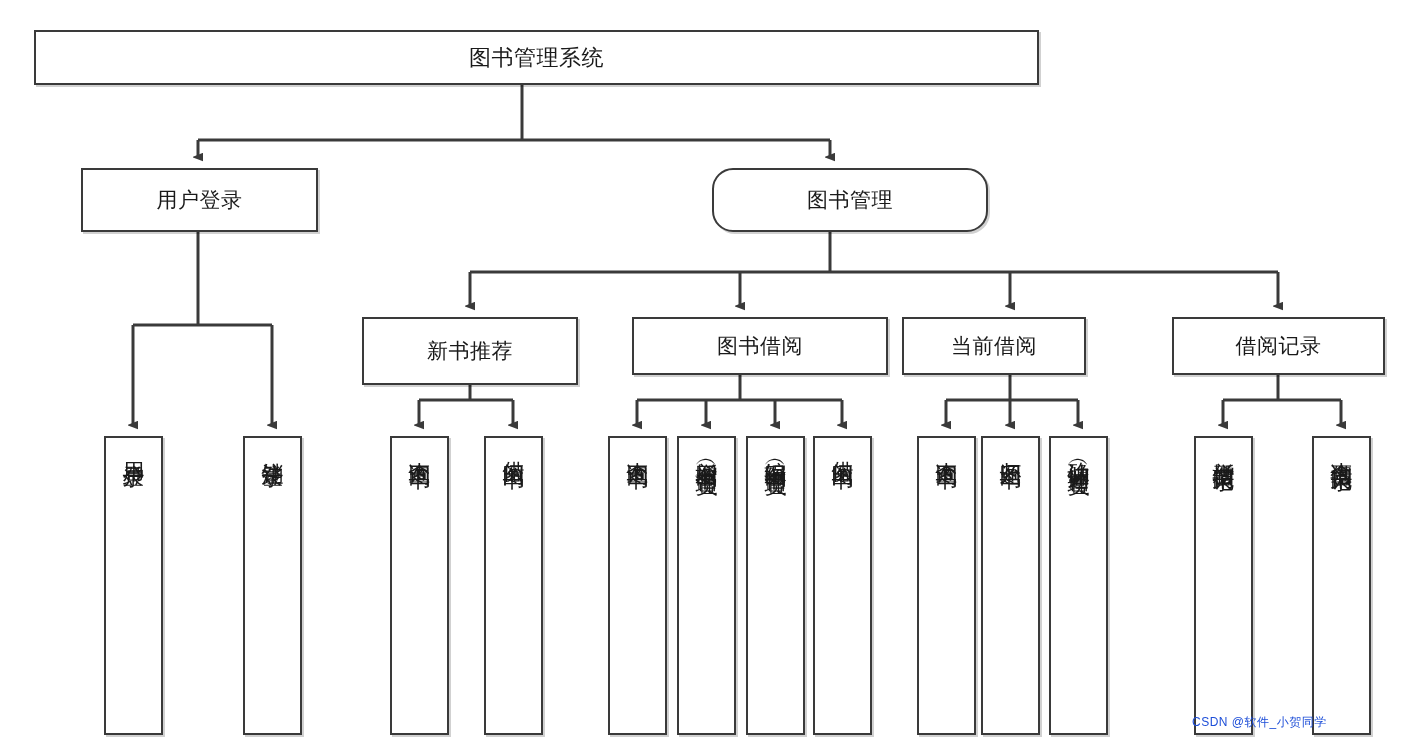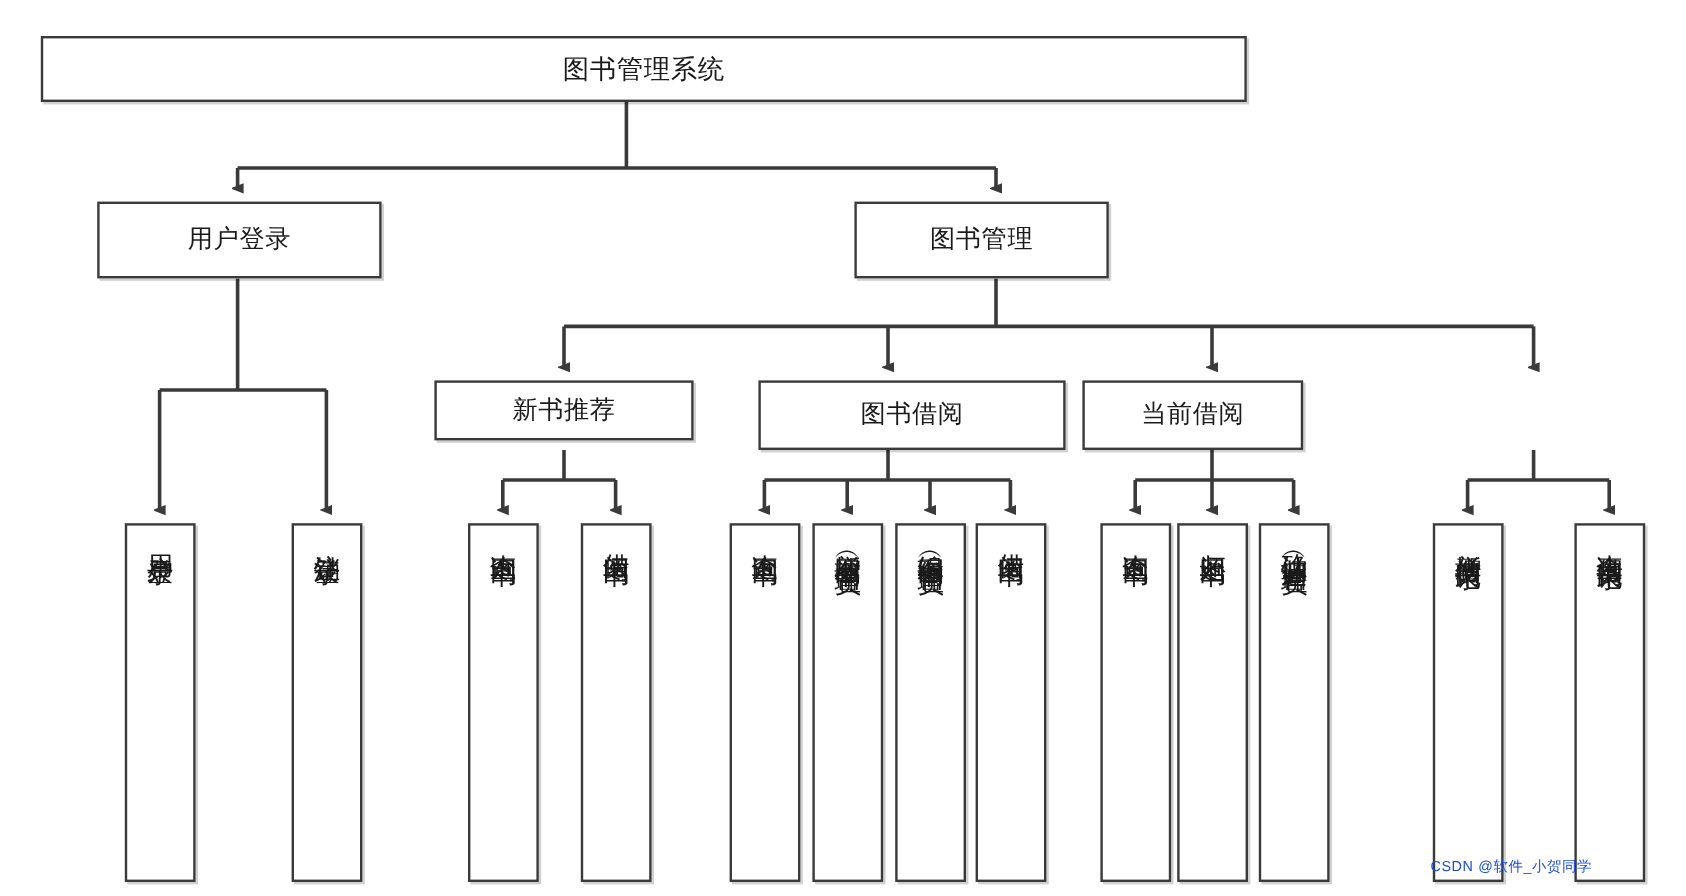--- a/index.html
+++ b/index.html
@@ -124,32 +124,35 @@
     </g>
   </svg>
 
   <div class="node horiz root shadowed" style="left:20px; top:30px; width:1005px; height:55px;margin-left:14px;">
     <span class="node-label">图书管理系统</span>
   </div>
 
   <div class="node horiz shadowed" style="left:81px; top:168px; width:237px; height:64px;">
     <span class="node-label">用户登录</span>
   </div>
-  <div class="node horiz shadowed" style="left:712px; top:168px; width:212px; height:64px;">
+  <div class="node horiz shadowed" style="left:712px; top:168px; width:276px; height:64px;border-radius:21px;">
     <span class="node-label">图书管理</span>
   </div>
 
-  <div class="node horiz shadowed" style="left:362px; top:317px; width:216px; height:50px;">
+  <div class="node horiz shadowed" style="left:362px; top:317px; width:216px; height:68px;">
     <span class="node-label">新书推荐</span>
   </div>
   <div class="node horiz shadowed" style="left:632px; top:317px; width:256px; height:58px;">
     <span class="node-label">图书借阅</span>
   </div>
   <div class="node horiz shadowed" style="left:902px; top:317px; width:184px; height:58px;">
     <span class="node-label">当前借阅</span>
+  </div>
+  <div class="node horiz shadowed" style="left:1172px; top:317px; width:213px; height:58px;">
+    <span class="node-label">借阅记录</span>
   </div>
 
   <div class="node vert shadowed" style="left:104px; top:436px; width:59px; height:299px;">
     <span class="node-label">用户登录</span>
   </div>
   <div class="node vert shadowed" style="left:243px; top:436px; width:59px; height:299px;">
     <span class="node-label">注销登录</span>
   </div>
 
   <div class="node vert shadowed" style="left:390px; top:436px; width:59px; height:299px;">

